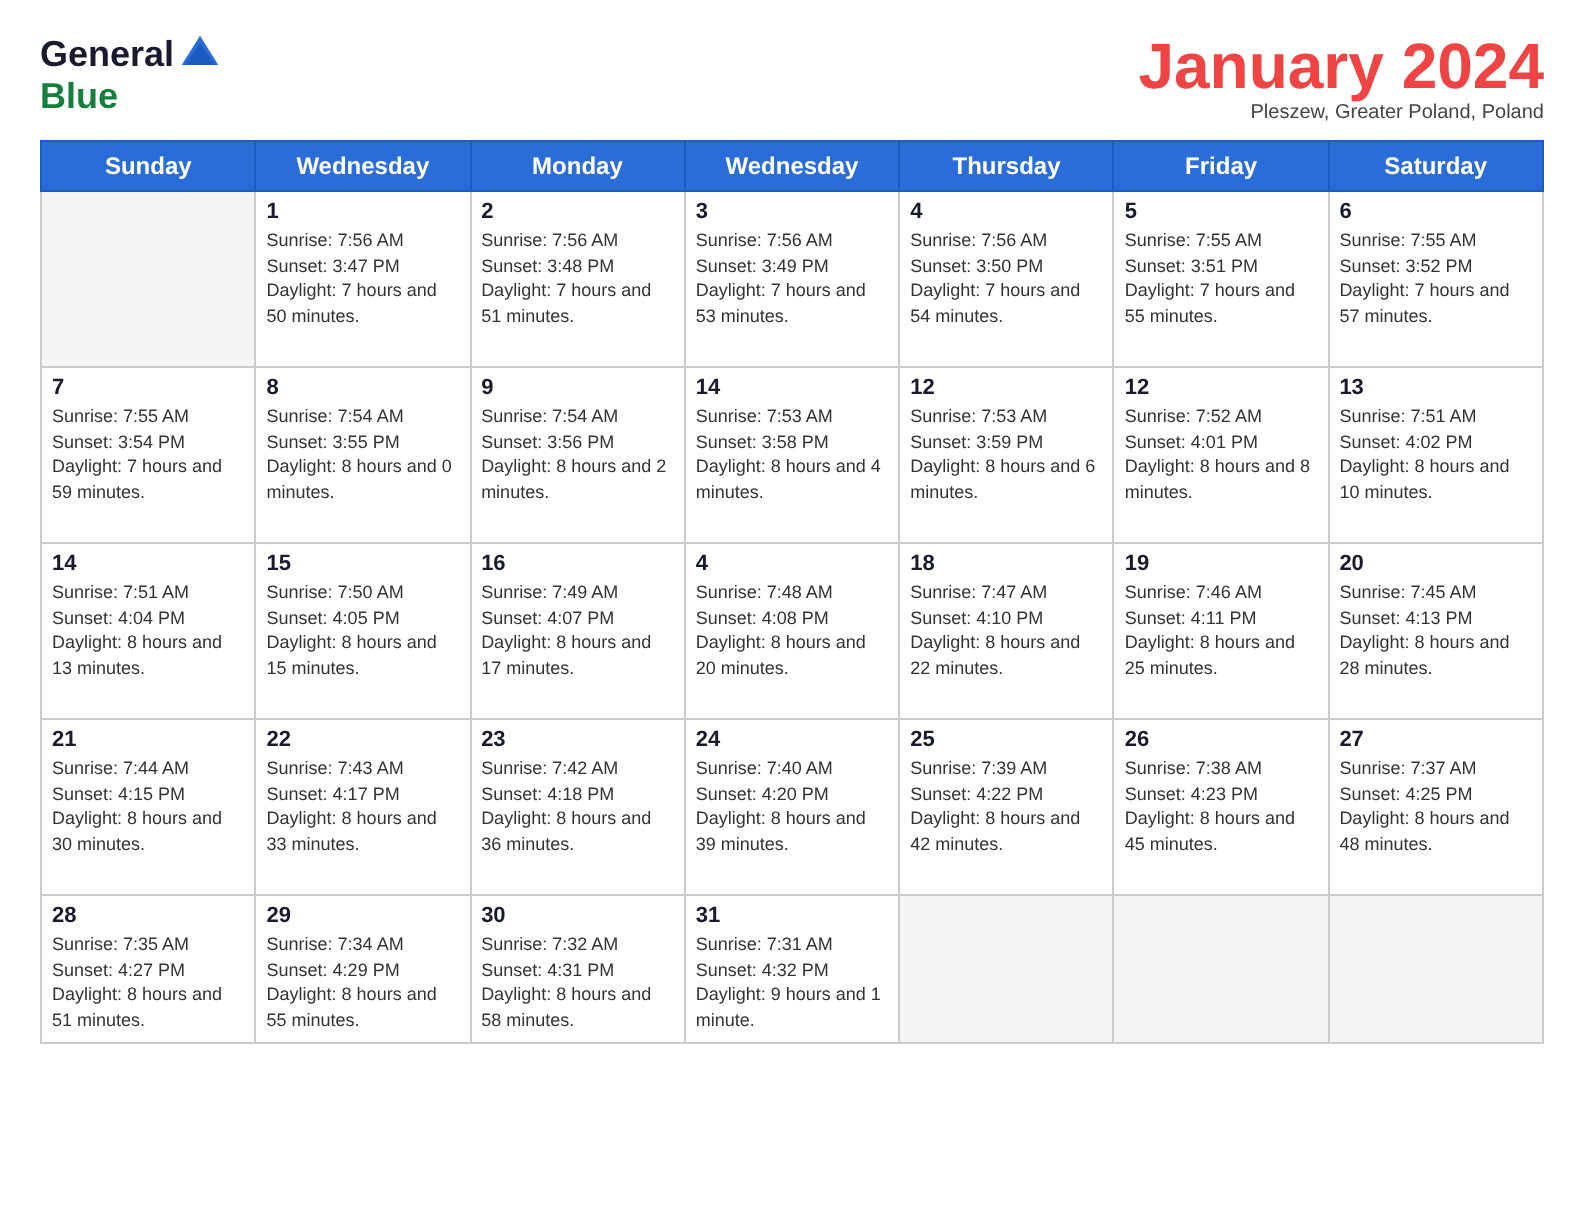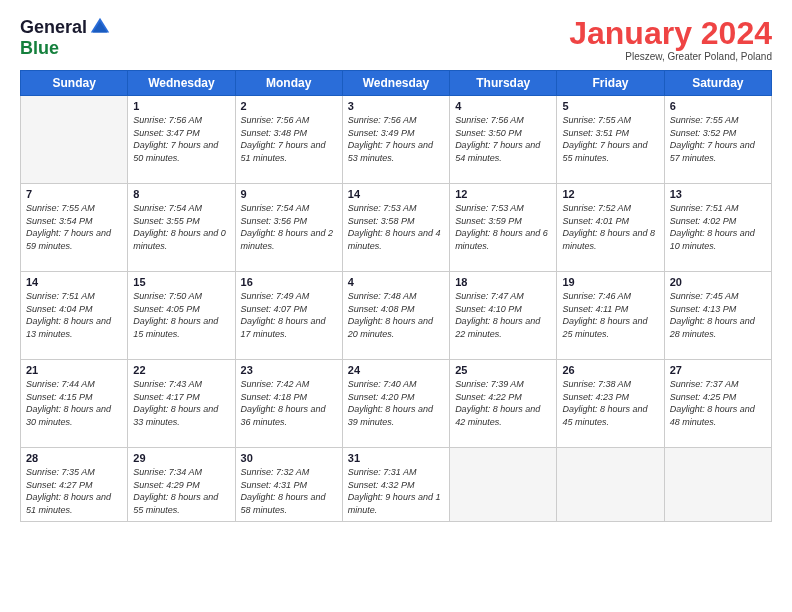--- a/index.html
+++ b/index.html
@@ -92,21 +92,20 @@
     .day-number {
       font-size: 11px;
       font-weight: bold;
       color: #1a1a2e;
       margin-bottom: 2px;
     }
     .day-info {
       font-size: 9px;
       color: #333;
       line-height: 1.4;
-      font-style: italic;
     }
     .week-row td {
       height: 88px;
     }
     .last-row td {
       height: 72px;
       margin-left: 19px;
     }
   </style>
 </head>

